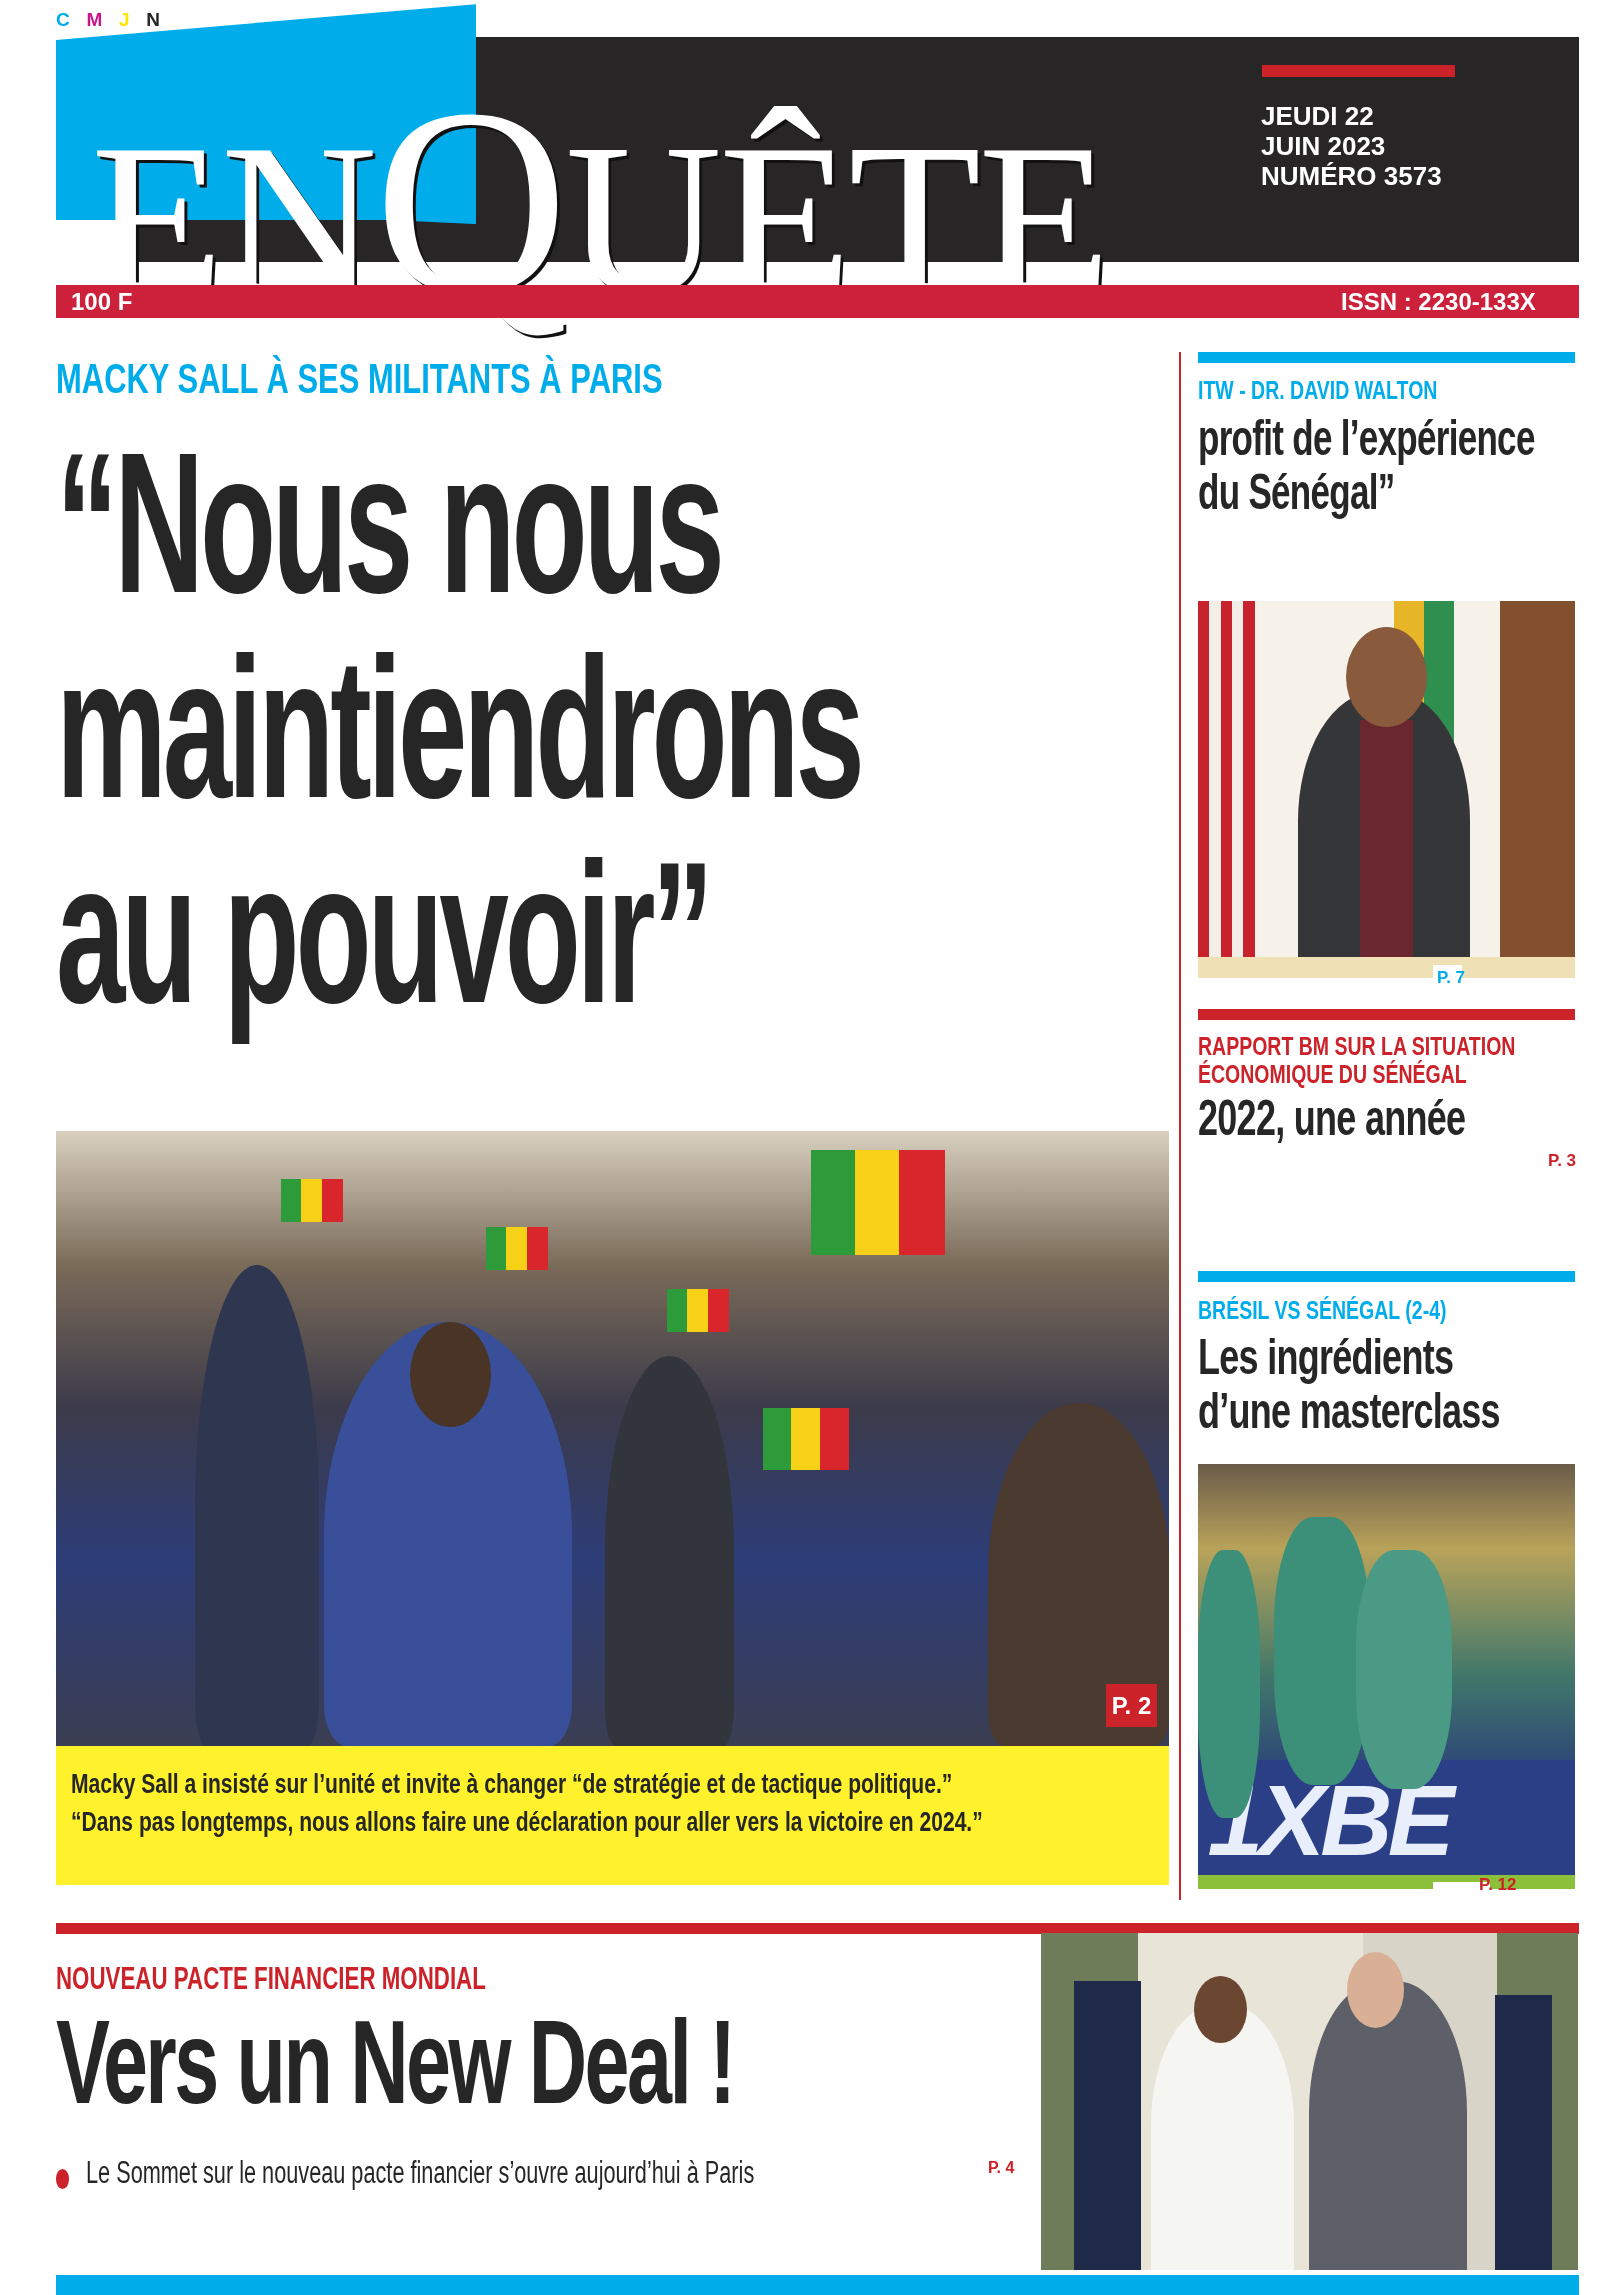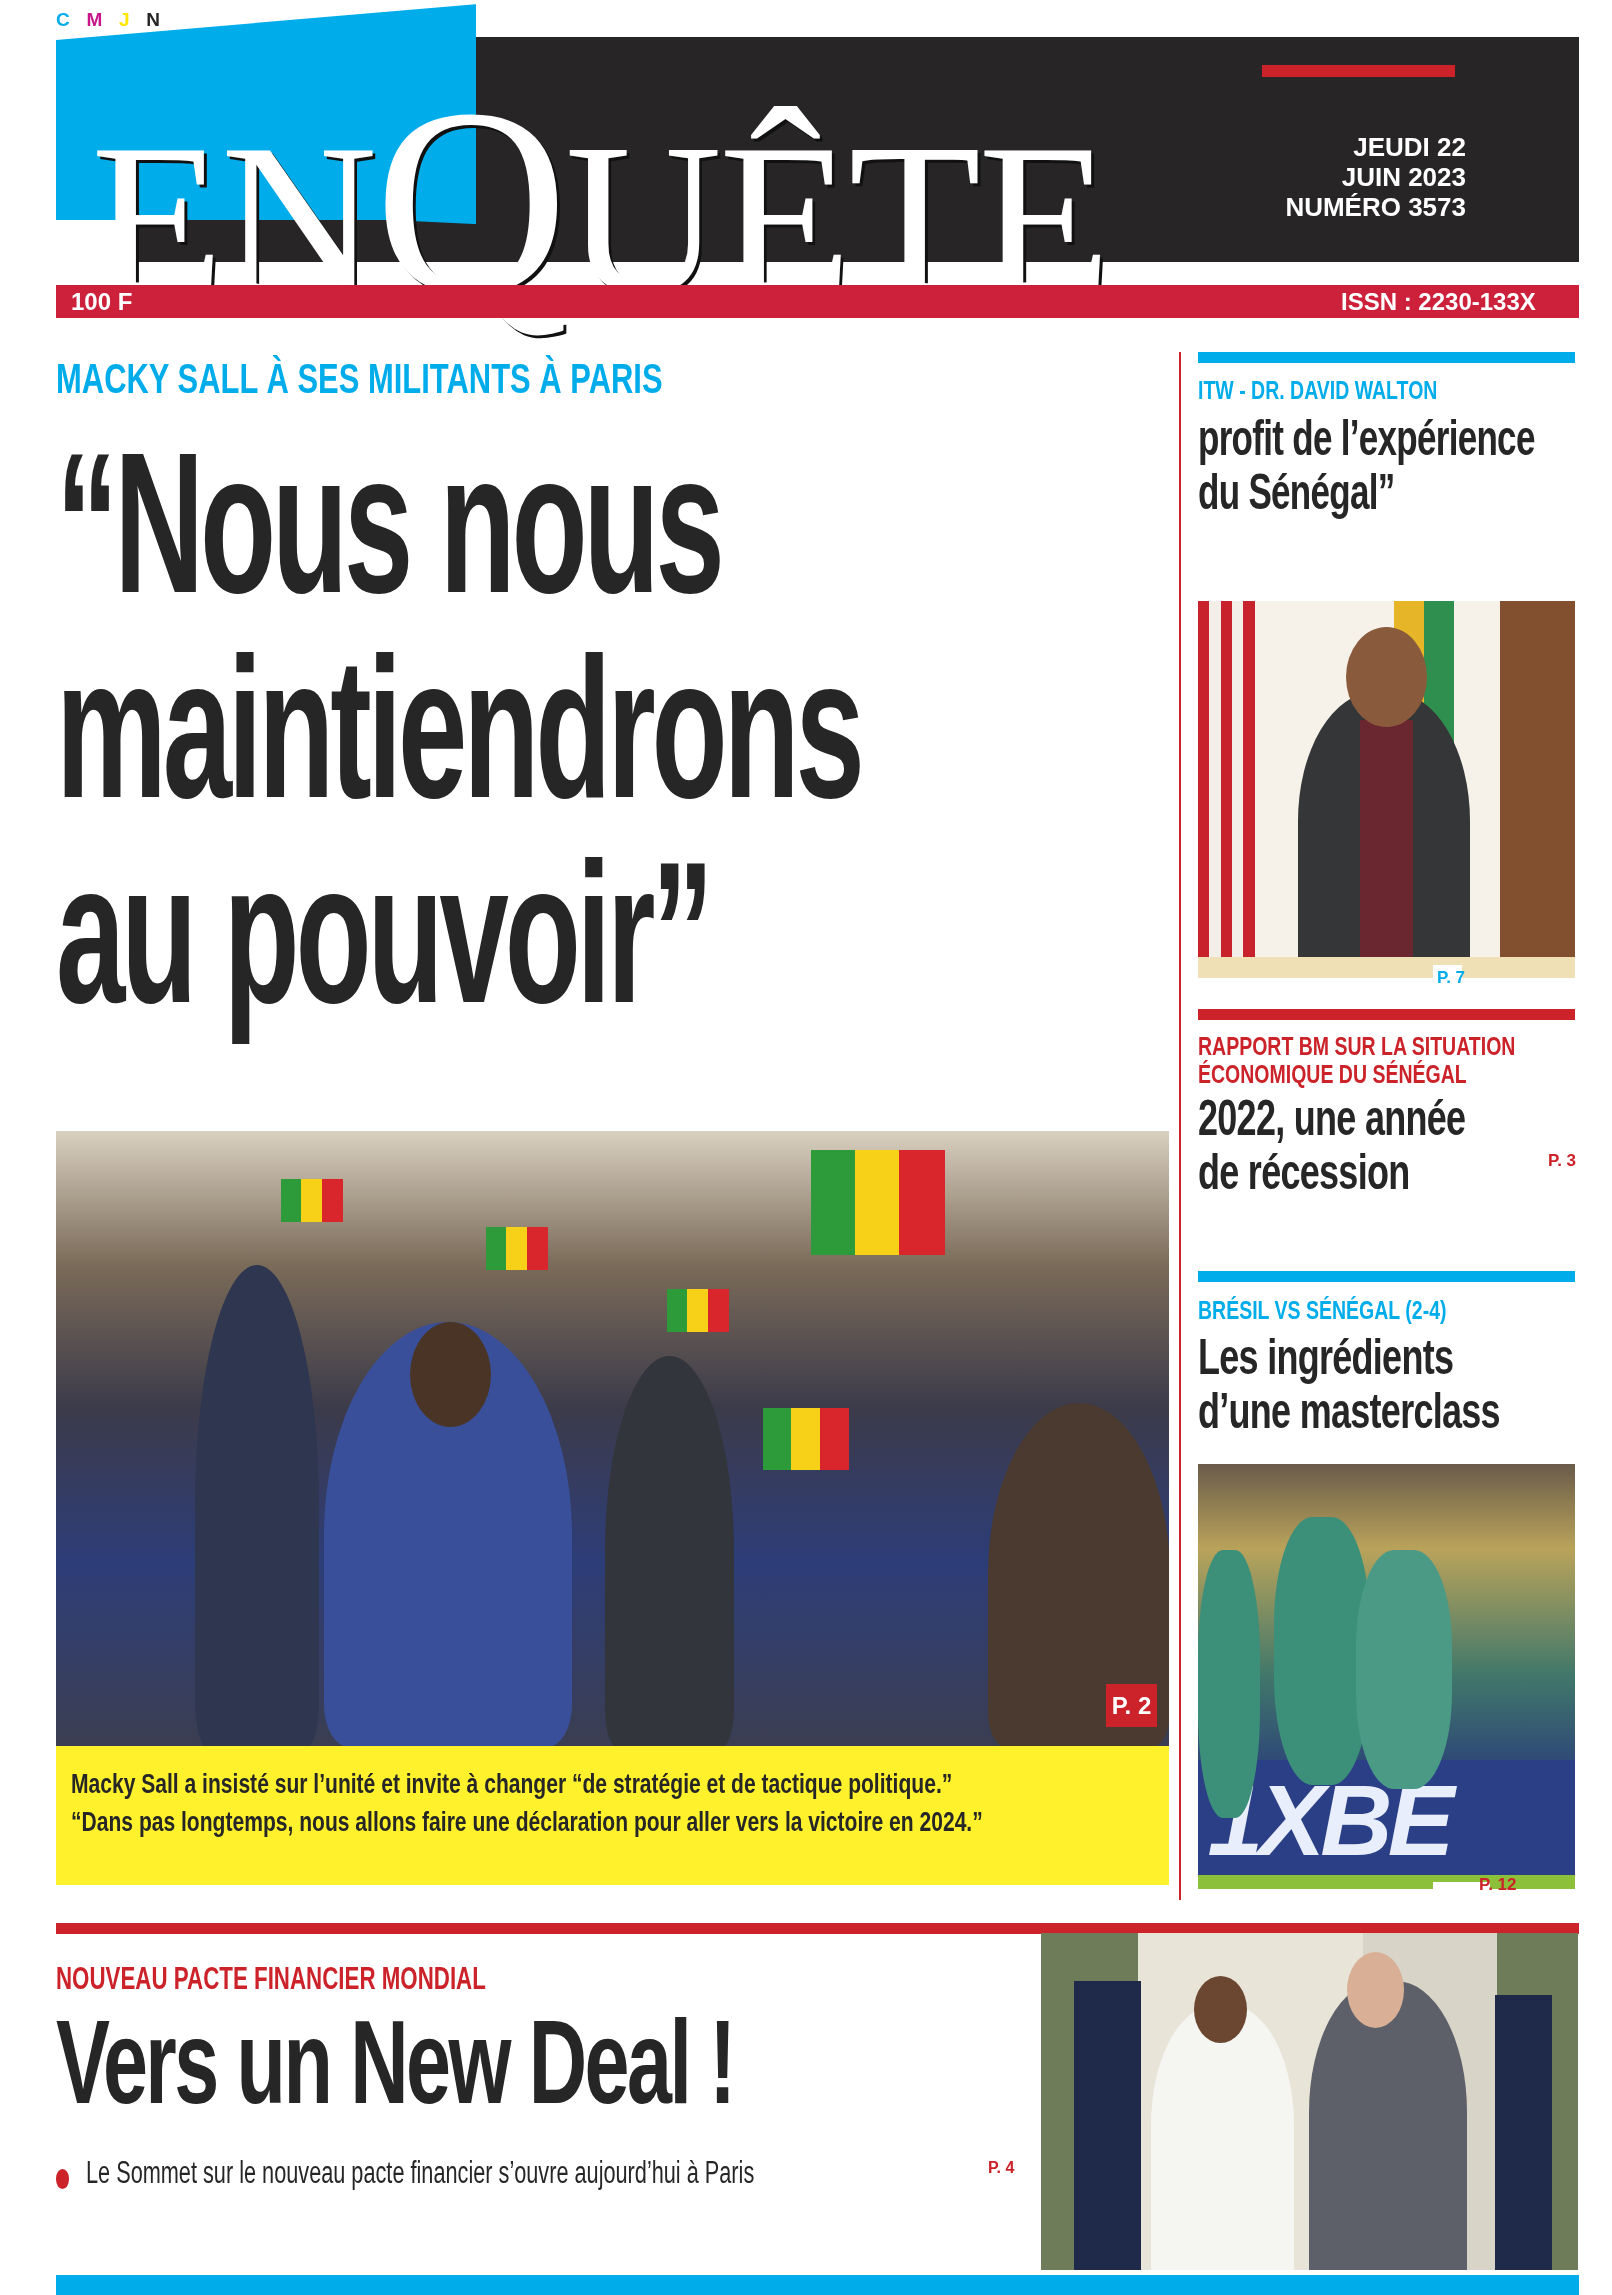--- a/index.html
+++ b/index.html
@@ -15,22 +15,22 @@
 
   
   .mast-black { left: 129px; top: 37px; width: 1450px; height: 225px; background: #272525; }
   .mast-blue { left: 56px; top: 0; width: 420px; height: 287px; background: #00adea;
                clip-path: polygon(0 40px, 440px 2.4px, 478px 227px, 334px 220px, 0 220px); }
   .logo { left: 91px; top: 68px; font-family: "Liberation Serif", serif; color: #ffffff;
           font-size: 217px; line-height: 1; letter-spacing: -2.9px;
           text-shadow: 2.9px 2.9px 0 #111; }
   .logo .big-q { font-size: 268px; }
   .mast-redbar { left: 1262px; top: 65px; width: 193px; height: 12px; background: #cc2229; }
-  .date-block { left: 1261px; top: 101px; width: 205px; text-align: right; color:#fff;
-                font-weight: bold; font-size: 26px; line-height: 30px; margin-top: 31px; }
+  .date-block { left: 1261px; top: 101px; width: 205px; text-align: left; color:#fff;
+                font-weight: bold; font-size: 26px; line-height: 30px; }
   .band-red { left: 56px; top: 285px; width: 1523px; height: 33px; background: #cc203b; }
   .price { left: 71px; top: 288px; color: #fff; font-weight: bold; font-size: 24px; }
   .issn { left: 1341px; top: 288px; color: #fff; font-weight: bold; font-size: 24px; }
 
   
   .kicker-main { left: 56px; top: 354px; color: #00adea; font-weight: bold; font-size: 43px; }
   .headline-main { left: 56px; top: 420px; width: 1099px; font-weight: bold; font-size: 201px;
                    line-height: 205px; letter-spacing: -6.7px; color: #262626; }
   .col-divider { left: 1179px; top: 352px; width: 1.9px; height: 1548px; background: #cc2229; }
   .photo-main { left: 56px; top: 1131px; width: 1113px; height: 615px;
@@ -142,21 +142,20 @@
 <div class="abs" style="left:1433px; top:965px; width:29px; height:29px; background:#fff;"></div>
 <div class="abs page-ref cond" style="left:1437px; top:968px; color:#00adea;">P. 7</div>
 
 <div class="abs side-bar-red" style="left:1198px; top:1009px; width:377px;"></div>
 <div class="abs side-kicker cond" style="left:1198px; top:1032px; color:#cc2229;">
   <div><span class="squeeze" style="transform: scaleX(0.78);">RAPPORT BM SUR LA SITUATION</span></div>
   <div><span class="squeeze" style="transform: scaleX(0.78);">ÉCONOMIQUE DU SÉNÉGAL</span></div>
 </div>
 <a class="abs side-head cond" style="left:1198px; top:1091px; width:377px; text-decoration:none;">
   <div><span class="squeeze" style="transform: scaleX(0.72);">2022, une année</span></div>
-  <div><span class="squeeze" style="transform: scaleX(0.72);">de récession</span></div>
 </a>
 <div class="abs page-ref cond" style="left:1548px; top:1151px; color:#cc2229;">P. 3</div>
 
 <div class="abs side-bar-blue" style="left:1198px; top:1271px; width:377px;"></div>
 <div class="abs side-kicker cond" style="left:1198px; top:1296px; color:#00adea;">
   <span class="squeeze" style="transform: scaleX(0.78);">BRÉSIL VS SÉNÉGAL (2-4)</span>
 </div>
 <a class="abs side-head cond" style="left:1198px; top:1330px; width:377px; text-decoration:none;">
   <div><span class="squeeze" style="transform: scaleX(0.72);">Les ingrédients</span></div>
   <div><span class="squeeze" style="transform: scaleX(0.72);">d’une masterclass</span></div>

